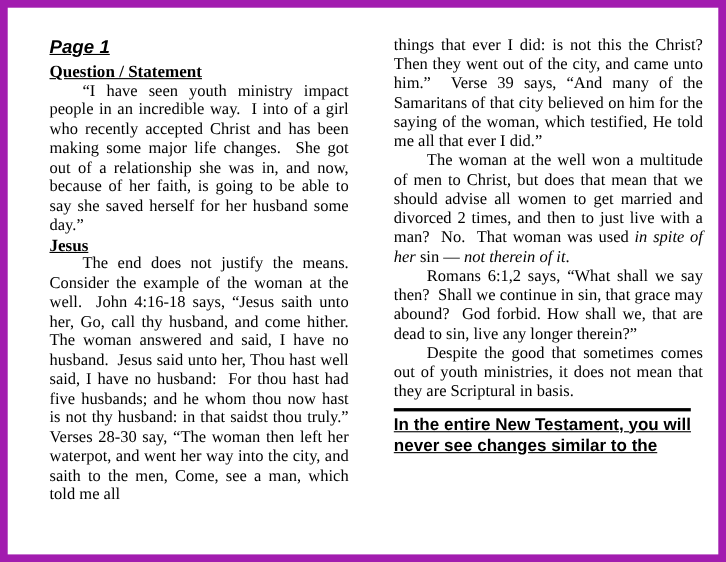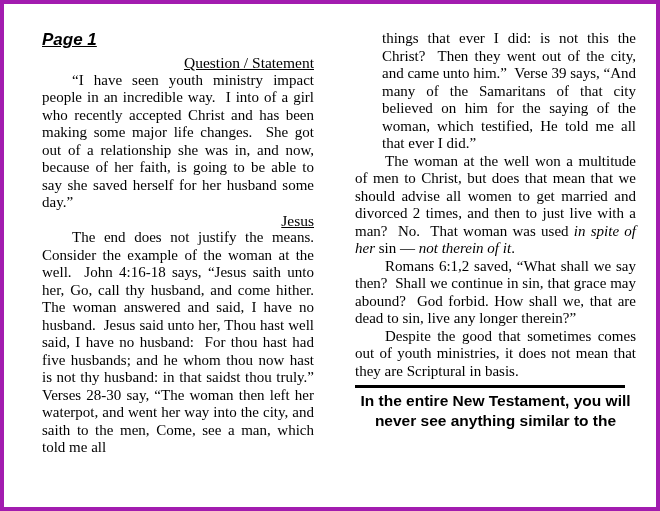--- a/index.html
+++ b/index.html
@@ -4,21 +4,21 @@
 <style>
   html, body {
     margin: 0;
     padding: 0;
     background: #ffffff;
   }
   .sheet {
     box-sizing: border-box;
     width: 660px;
     height: 511px;
-    border: 4px solid #a21caf;
+    border: 7px solid #a21caf;
     background: #ffffff;
     color: #000000;
     display: flex;
     flex-direction: row;
     padding: 26px 0 0 38px;
     overflow: hidden;
     font-family: "Liberation Serif", serif;
   }
   .col-left {
     width: 272px;
@@ -32,53 +32,52 @@
   .page-heading {
     font-family: "Liberation Sans", sans-serif;
     font-weight: bold;
     font-style: italic;
     text-decoration: underline;
     font-size: 17px;
     line-height: 20px;
     margin-bottom: 4px;
   }
   .section-title {
-    font-weight: normal;
+    font-weight: bold;
     text-decoration: underline;
-    text-align: right;
+    text-align: left;
     font-size: 15.5px;
     line-height: 17.5px;
   }
   .body-para {
     margin: 0;
     font-size: 15px;
     line-height: 17.5px;
     text-align: justify;
     text-indent: 30px;
     white-space: pre-wrap;
   }
   .no-indent {
     text-indent: 0;
-    margin-left: 27px;
   }
   .ital {
     font-style: italic;
   }
   .rule {
     height: 3px;
     background: #000000;
     width: 96%;
     margin: 5px 0 3px 0;
   }
   .footer-callout {
     font-family: "Liberation Sans", sans-serif;
     font-weight: bold;
     font-size: 15.5px;
     line-height: 19.5px;
-    text-align: center;
+    text-decoration: underline;
   }
   .footer-line {
     white-space: nowrap;
   }
 </style>
 </head>
 <body>
 
 <div class="sheet">
 
@@ -86,22 +85,22 @@
     <div class="page-heading">Page 1</div>
     <div class="section-title">Question / Statement</div>
     <p class="body-para">“I have seen youth ministry impact people in an incredible way.  I into of a girl who recently accepted Christ and has been making some major life changes.  She got out of a relationship she was in, and now, because of her faith, is going to be able to say she saved herself for her husband some day.”</p>
     <div class="section-title">Jesus</div>
     <p class="body-para">The end does not justify the means.  Consider the example of the woman at the well.  John 4:16-18 says, “Jesus saith unto her, Go, call thy husband, and come hither.  The woman answered and said, I have no husband.  Jesus said unto her, Thou hast well said, I have no husband:  For thou hast had five husbands; and he whom thou now hast is not thy husband: in that saidst thou truly.”  Verses 28-30 say, “The woman then left her waterpot, and went her way into the city, and saith to the men, Come, see a man, which told me all</p>
   </div>
 
   <div class="col-right">
     <p class="body-para no-indent">things that ever I did: is not this the Christ?  Then they went out of the city, and came unto him.”  Verse 39 says, “And many of the Samaritans of that city believed on him for the saying of the woman, which testified, He told me all that ever I did.”</p>
     <p class="body-para"><span>The woman at the well won a multitude of men to Christ, but does that mean that we should advise all women to get married and divorced 2 times, and then to just live with a man?  No.  That woman was used </span><span class="ital">in spite of her</span><span> sin — </span><span class="ital">not therein of it</span><span>.</span></p>
-    <p class="body-para">Romans 6:1,2 saved, “What shall we say then?  Shall we continue in sin, that grace may abound?  God forbid. How shall we, that are dead to sin, live any longer therein?”</p>
+    <p class="body-para">Romans 6:1,2 says, “What shall we say then?  Shall we continue in sin, that grace may abound?  God forbid. How shall we, that are dead to sin, live any longer therein?”</p>
     <p class="body-para">Despite the good that sometimes comes out of youth ministries, it does not mean that they are Scriptural in basis.</p>
     <div class="rule"></div>
     <div class="footer-callout">
       <div class="footer-line">In the entire New Testament, you will</div>
-      <div class="footer-line">never see anything similar to the</div>
+      <div class="footer-line">never see changes similar to the</div>
     </div>
   </div>
 
 </div>
 
 </body></html>

